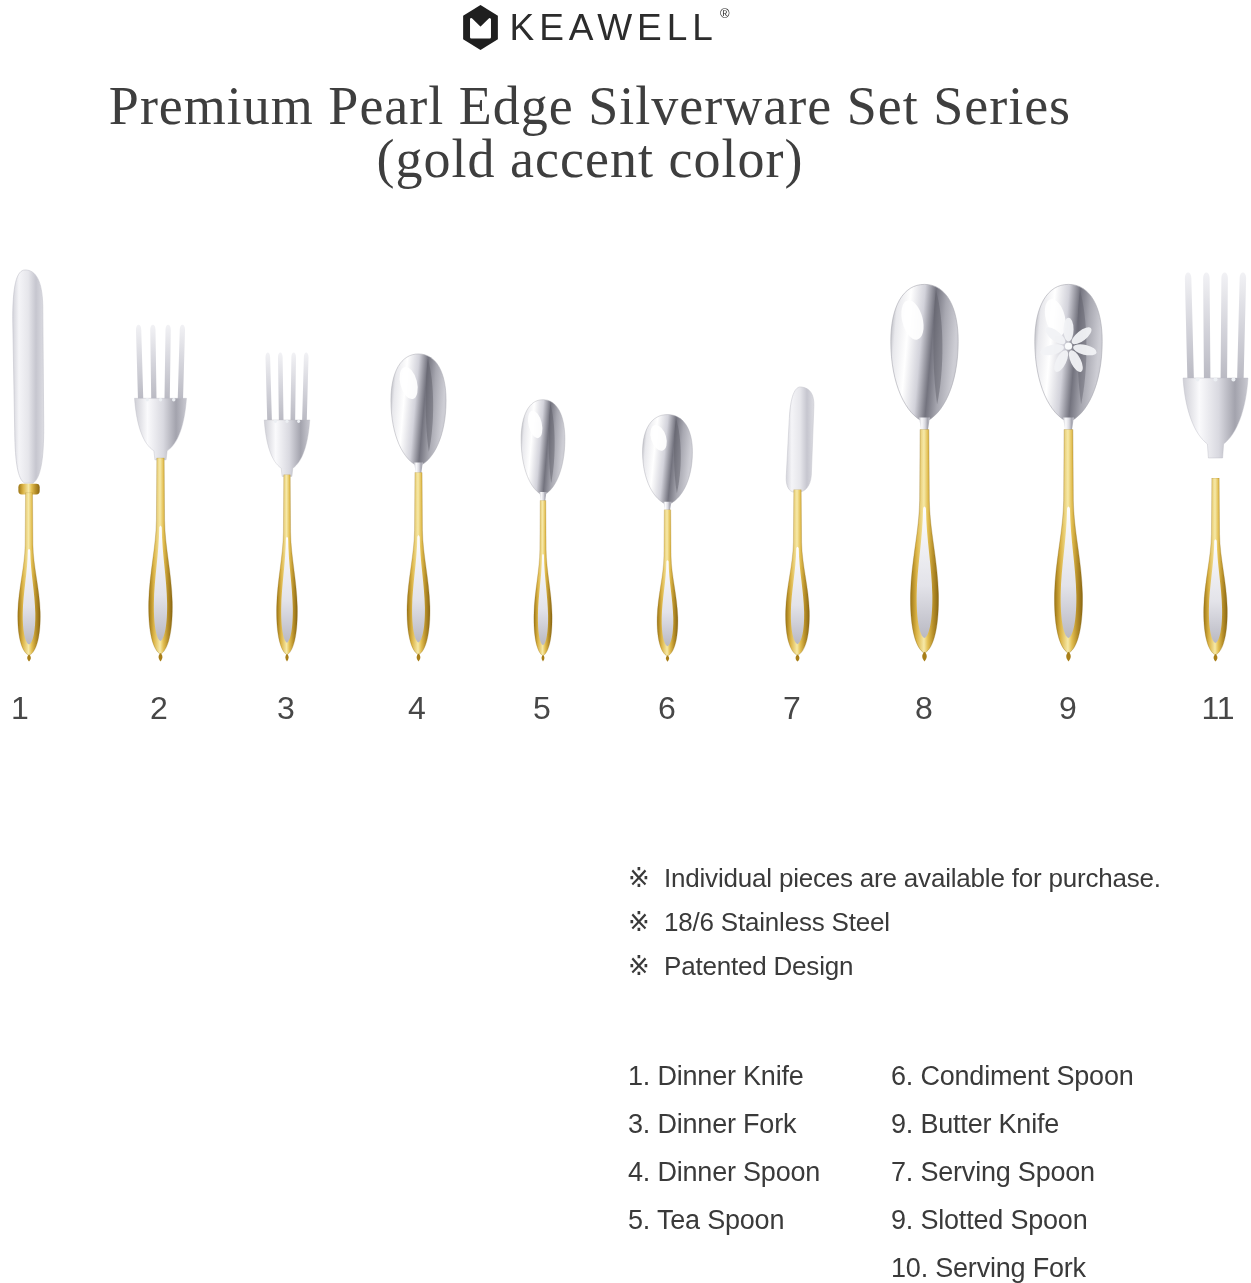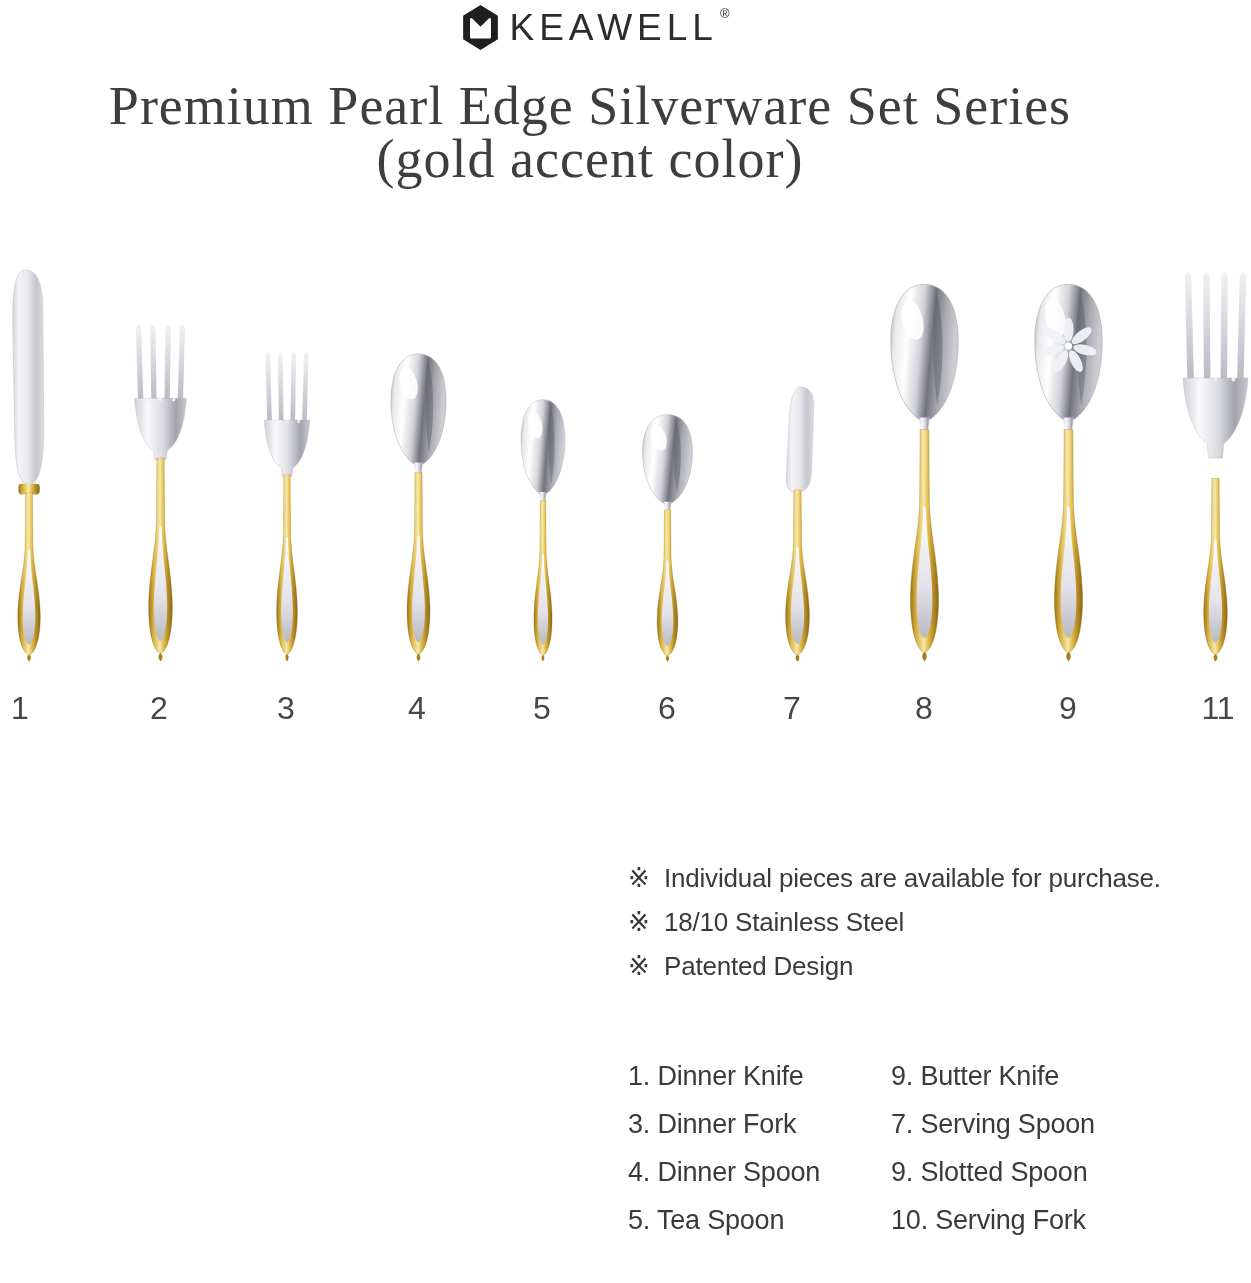--- a/index.html
+++ b/index.html
@@ -237,34 +237,35 @@
   <span class="num" style="left:1040px">9</span>
   <span class="num" style="left:1190px">11</span>
 
   <div class="notes">
     <div class="note-line">
       <span class="note-marker">※</span>
       <span>Individual pieces are available for purchase.</span>
     </div>
     <div class="note-line">
       <span class="note-marker">※</span>
-      <span>18/10 Stainless Steel</span>
+      <span>18/6 Stainless Steel</span>
     </div>
     <div class="note-line">
       <span class="note-marker">※</span>
       <span>Patented Design</span>
     </div>
   </div>
 
   <div class="legend-col legend-col-1">
     <div class="legend-item">1. Dinner Knife</div>
     <div class="legend-item">3. Dinner Fork</div>
     <div class="legend-item">4. Dinner Spoon</div>
     <div class="legend-item">5. Tea Spoon</div>
   </div>
   <div class="legend-col legend-col-2">
+    <div class="legend-item">6. Condiment Spoon</div>
     <div class="legend-item">9. Butter Knife</div>
     <div class="legend-item">7. Serving Spoon</div>
     <div class="legend-item">9. Slotted Spoon</div>
     <div class="legend-item">10. Serving Fork</div>
   </div>
 
 </div>
 
 </body></html>

